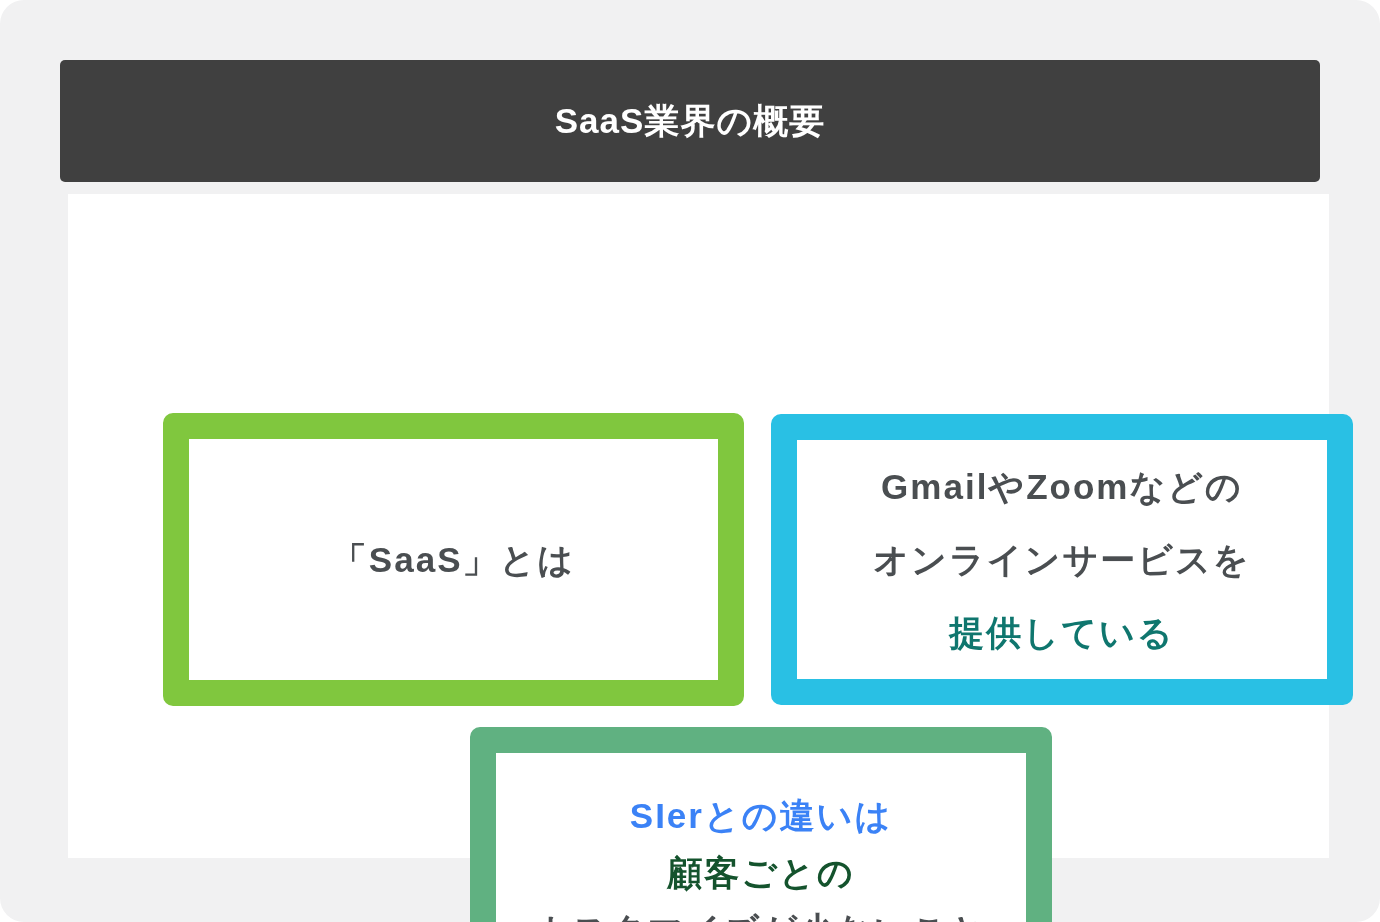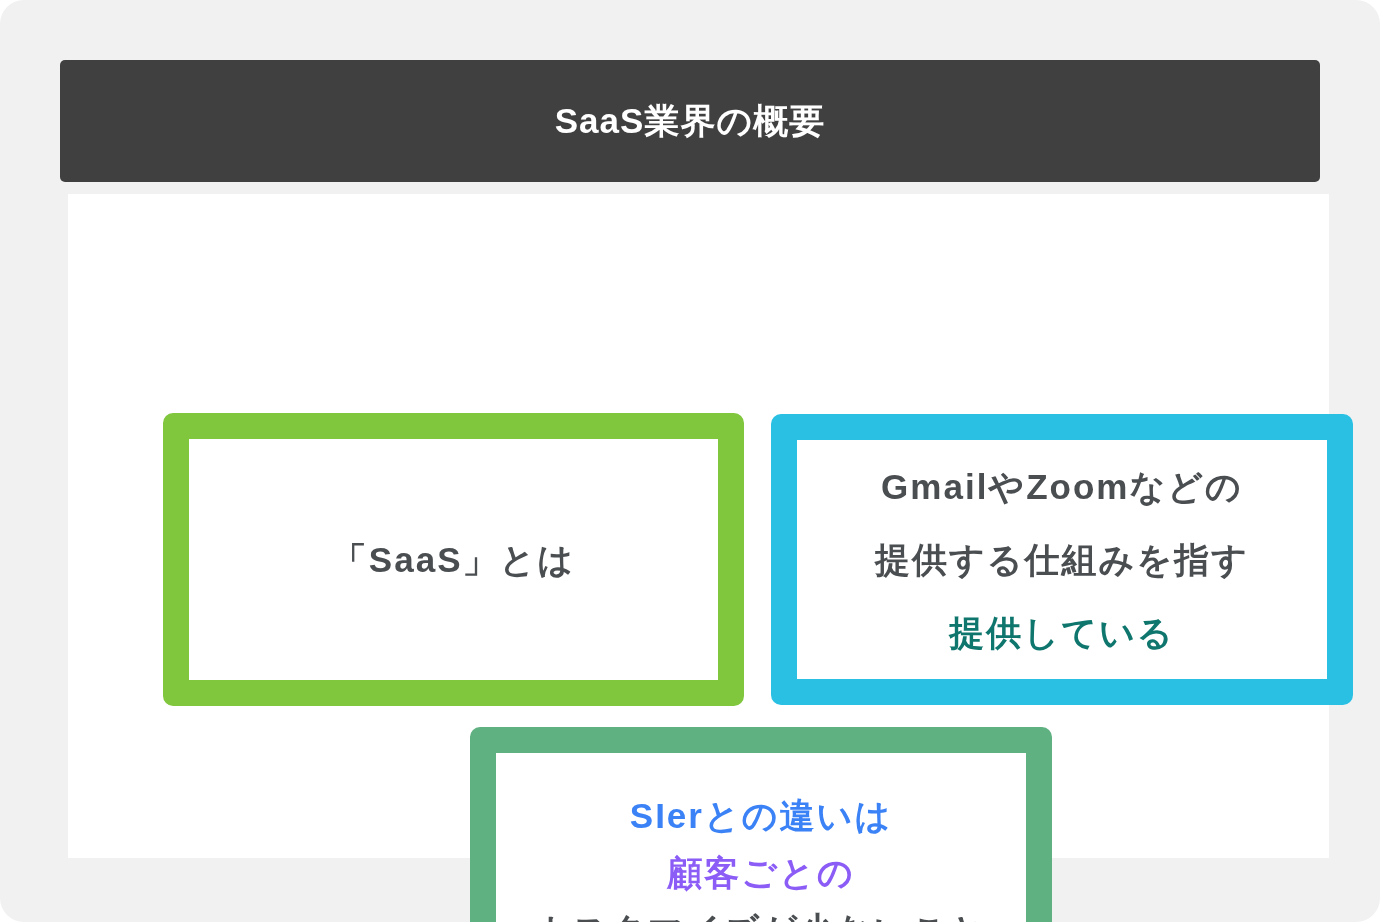--- a/index.html
+++ b/index.html
@@ -76,25 +76,25 @@
   </div>
 
   <div class="content-panel">
 
     <div class="info-box box-1" style="border-color: rgb(128, 199, 62);">
       <span class="line" style="color: rgb(74, 78, 81);">「SaaS」とは</span>
     </div>
 
     <div class="info-box box-2" style="border-color: rgb(41, 192, 228);">
       <span class="line" style="color: rgb(74, 78, 81);">GmailやZoomなどの</span>
-      <span class="line" style="color: rgb(74, 78, 81);">提供する仕組みを指す</span>
+      <span class="line" style="color: rgb(74, 78, 81);">オンラインサービスを</span>
       <span class="line" style="color: #0f766e;">提供している</span>
     </div>
 
     <div class="info-box box-3" style="border-color: rgb(96, 177, 129);">
       <span class="line" style="color: #3b82f6;">SIerとの違いは</span>
-      <span class="line" style="color: #8b5cf6; text-align: center;">顧客ごとの</span>
+      <span class="line" style="color: #14532d; text-align: center;">顧客ごとの</span>
       <span class="line" style="color: rgb(74, 78, 81);">カスタマイズが少ないこと</span>
     </div>
 
   </div>
 
 </div>
 
 </body></html>

